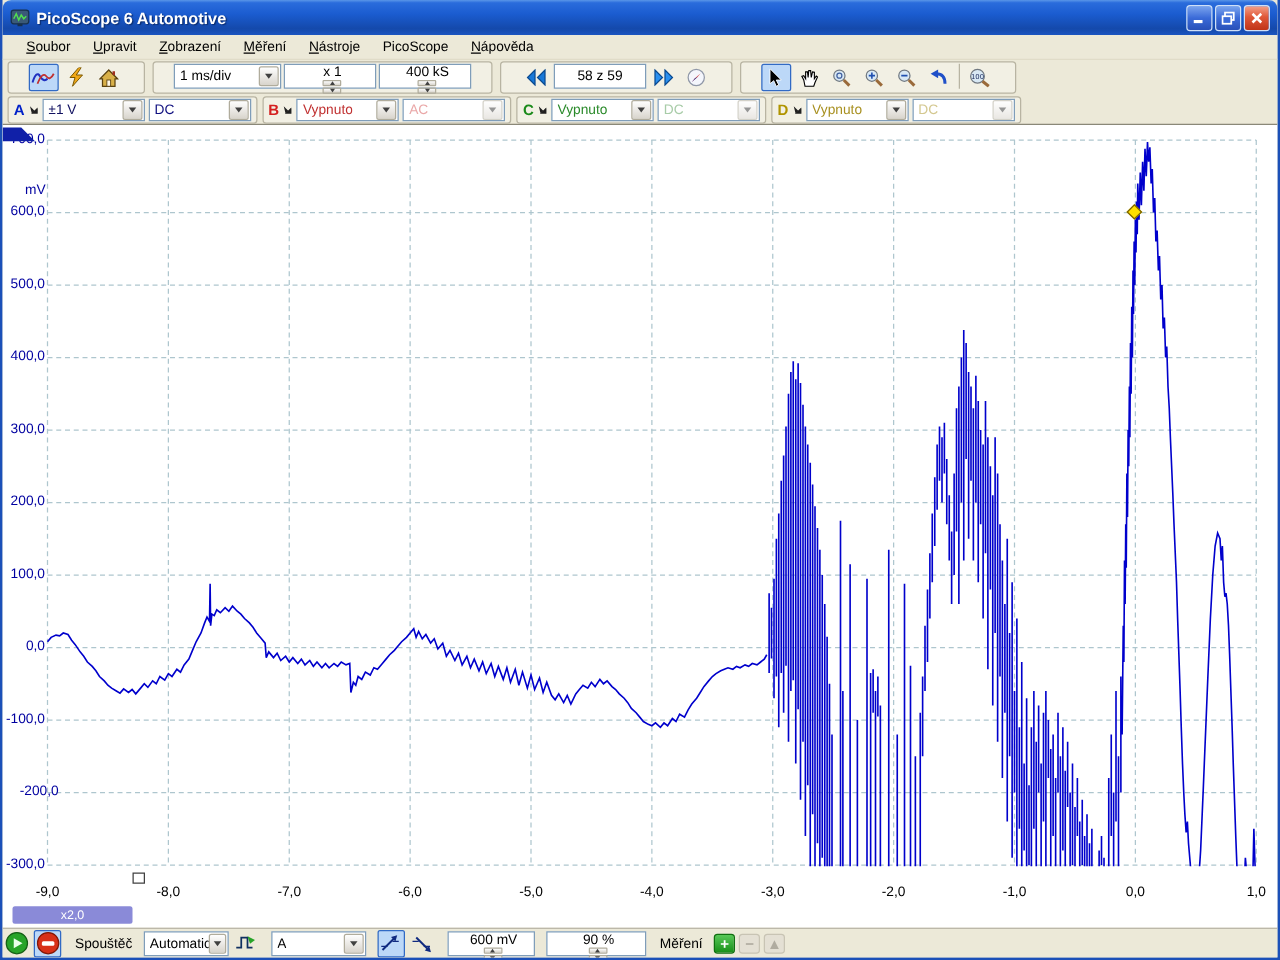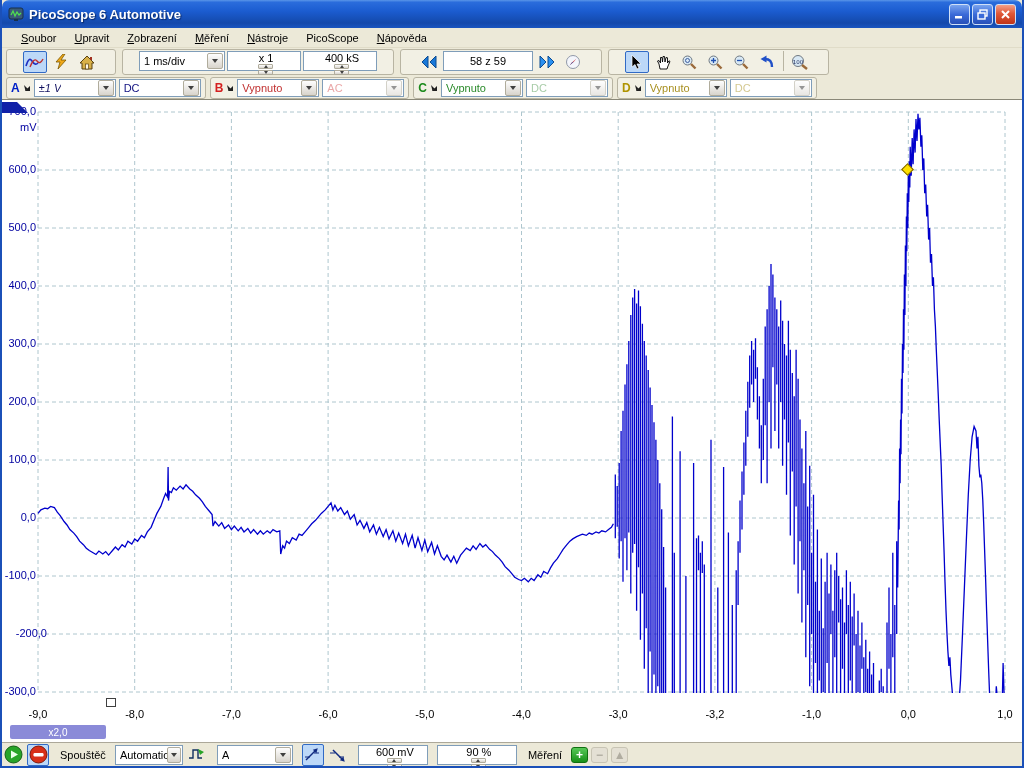--- a/index.html
+++ b/index.html
@@ -35,33 +35,33 @@
   .combo .cval{white-space:nowrap;overflow:hidden;}
   .combo .drop{margin-left:auto;width:16px;height:16px;margin-right:1px;background:linear-gradient(180deg,#fefefe,#d8d4cc);border:1px solid #b0ac9c;border-radius:2px;display:flex;align-items:center;justify-content:center;}
   .combo.disabled .drop{opacity:.55;}
   .tri-down{width:0;height:0;border-left:3px solid transparent;border-right:3px solid transparent;border-top:4px solid #404040;}
   .spin{background:#fff;border:1px solid #7f9db9;height:20px;display:flex;align-items:center;padding-left:4px;flex-direction:column;}
   .spin .sval{flex:1;}
   .spin .spin-btns{width:15px;height:18px;display:flex;flex-direction:column;gap:1px;margin-right:1px;}
   .spin .sb{flex:1;background:linear-gradient(180deg,#fefefe,#d8d4cc);border:1px solid #b0ac9c;border-radius:1px;display:flex;align-items:center;justify-content:center;}
   .tri-up-s{width:0;height:0;border-left:2.5px solid transparent;border-right:2.5px solid transparent;border-bottom:3.5px solid #404040;}
   .tri-down-s{width:0;height:0;border-left:2.5px solid transparent;border-right:2.5px solid transparent;border-top:3.5px solid #404040;}
-  .nav-box{background:#fff;border:1px solid #7f9db9;height:20px;width:90px;display:flex;align-items:center;justify-content:center;}
+  .nav-box{background:#fff;border:1px solid #7f9db9;height:20px;width:74px;display:flex;align-items:center;justify-content:center;}
   .tb-sep{width:1px;height:20px;background:#b8b4a2;margin:0 2px;}
   .pico-logo{position:absolute;right:6px;top:2px;width:160px;height:50px;pointer-events:none;}
   
   .channelbar{height:24px;background:#ece9d8;display:flex;align-items:center;padding-left:4px;gap:4px;border-bottom:1px solid #8a8878;position:relative;}
   .ch-group{display:flex;align-items:center;gap:3px;border:1px solid #b8b4a2;border-radius:3px;height:22px;padding:0 4px;background:#f2f0e4;}
   .ch-letter{font-weight:bold;font-size:12px;}
   .ch-combo{width:82px;height:18px;}
   
   .chart{height:642px;background:#fff;position:relative;}
   .chart svg{position:absolute;left:0;top:0;}
   .ytick{position:absolute;width:34px;text-align:right;color:#0000a0;font-size:11px;}
-  .yunit{position:absolute;color:#0000a0;font-size:11px;}
+  .yunit{position:absolute;color:#0000a0;font-size:11px;margin-top:25px;}
   .xtick{position:absolute;width:50px;text-align:center;color:#000;font-size:11px;}
   .xunit{position:absolute;color:#000;font-size:17px;margin-top:40px;}
   .zoom-badge{position:absolute;background:#8a8ad8;color:#fff;border-radius:2px;font-size:10px;display:flex;align-items:center;justify-content:center;}
   .corner-flag{position:absolute;left:0;top:2px;}
   .axis-handle{position:absolute;width:10px;height:9px;background:#fff;border:1px solid #404040;}
   .trig-diamond{position:absolute;width:9px;height:9px;background:#ffe000;border:1px solid #786000;transform:rotate(45deg);}
   
   .triggerbar{height:24px;background:#ece9d8;border-top:1px solid #aca899;display:flex;align-items:center;padding-left:0;gap:3px;}
   .tg-btn{width:22px;height:22px;display:flex;align-items:center;justify-content:center;border:1px solid transparent;border-radius:2px;}
   .tg-btn.selected{background:#bcd8f8;border:1px solid #316ac5;}
@@ -239,21 +239,21 @@
   </div>
 
   <div class="channelbar">
     <div class="ch-group">
       <span class="ch-letter" style="color: rgb(0, 32, 200);">A</span>
       <svg width="8" height="8">
           <polygon points="1,1 7,7 7,2.5 2.5,7" fill="#202020"></polygon>
           <polygon points="7,7 2,7 7,2" fill="#202020"></polygon>
         </svg>
       <div class="combo ch-combo">
-          <span class="cval range-value" style="color: rgb(16, 16, 96); font-style: italic;">±1 V</span>
+          <span class="cval range-value" style="color: rgb(16, 16, 96);">±1 V</span>
           <span class="drop">
             <span class="tri-down"></span>
           </span>
         </div>
       <div class="combo ch-combo">
           <span class="cval coupling-value" style="color: rgb(16, 16, 128);">DC</span>
           <span class="drop">
             <span class="tri-down"></span>
           </span>
         </div>
@@ -362,21 +362,21 @@
       <div class="ytick" style="top: 527px; left: 11px;">-200,0</div>
       <div class="ytick" style="top: 585px; left: 0px;">-300,0</div>
       <div class="yunit" style="left: 18px; top: 21px;">mV</div>
       <div class="xtick" style="left: 11px; top: 608px;">-9,0</div>
       <div class="xtick" style="left: 107.7px; top: 608px;">-8,0</div>
       <div class="xtick" style="left: 204.4px; top: 608px;">-7,0</div>
       <div class="xtick" style="left: 301.1px; top: 608px;">-6,0</div>
       <div class="xtick" style="left: 397.8px; top: 608px;">-5,0</div>
       <div class="xtick" style="left: 494.5px; top: 608px;">-4,0</div>
       <div class="xtick" style="left: 591.2px; top: 608px;">-3,0</div>
-      <div class="xtick" style="left: 687.9px; top: 608px;">-3,2</div>
+      <div class="xtick" style="left: 687.9px; top: 608px;">-2,0</div>
       <div class="xtick" style="left: 784.6px; top: 608px;">-1,0</div>
       <div class="xtick" style="left: 881.3px; top: 608px;">0,0</div>
       <div class="xtick" style="left: 978px; top: 608px;">1,0</div>
       <div class="zoom-badge" style="left: 8px; top: 625px; width: 96px; height: 14px;">x2,0</div>
       <div class="xunit" style="left: 116px; top: 625px;">ms</div>
       <svg width="28" height="16" class="corner-flag">
         <path d="M0,2 L15,2 L26,13 L0,13 Z" fill="#1020a8"></path>
       </svg>
       <div class="axis-handle" style="left: 104px; top: 598px;"></div>
       <div class="trig-diamond" style="left: 901.3px; top: 65px; background: rgb(255, 224, 0);"></div>

